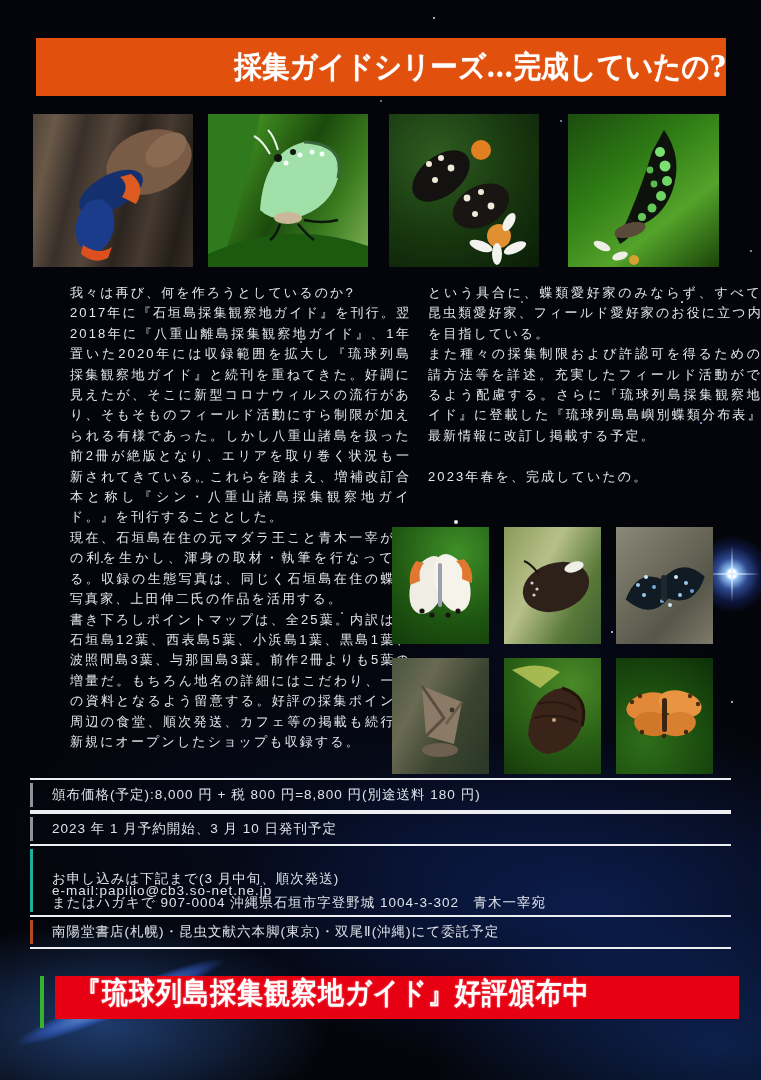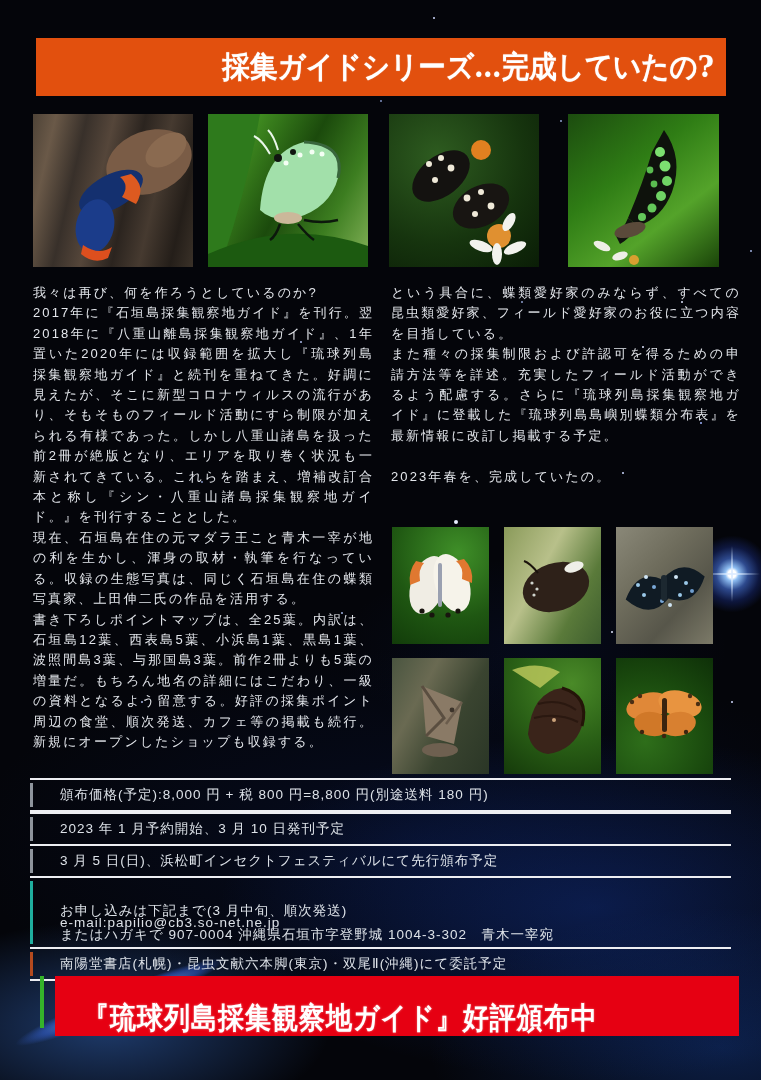--- a/index.html
+++ b/index.html
@@ -30,26 +30,26 @@
       radial-gradient(circle at 50% 50%, #ffffff 0 7%, rgba(150,200,255,.95) 12%, rgba(80,130,250,.55) 28%, rgba(40,70,200,.28) 48%, transparent 68%);}
   .star-cluster:after{content:"";position:absolute;left:50%;top:50%;width:2px;height:56px;margin-left:-1px;margin-top:-28px;
     background:linear-gradient(to bottom,transparent,rgba(220,235,255,.9),transparent);}
   .star-cluster:before{content:"";position:absolute;top:50%;left:50%;height:2px;width:56px;margin-top:-1px;margin-left:-28px;
     background:linear-gradient(to right,transparent,rgba(220,235,255,.9),transparent);}
   .light-streak{position:absolute;left:-30px;top:985px;width:300px;height:34px;
     transform:rotate(-22deg);border-radius:50%;
     background:radial-gradient(ellipse closest-side, rgba(140,190,255,.85), rgba(60,110,240,.45) 55%, transparent 75%);}
   
   .header-banner{position:absolute;left:36px;top:38px;width:690px;height:58px;
-    display:flex;align-items:center;justify-content:flex-end;padding-right:12px;box-sizing:border-box;}
+    display:flex;align-items:center;justify-content:flex-end;padding-right:0;box-sizing:border-box;}
   .header-banner .t{font-family:"DejaVu Serif","Liberation Serif",serif;font-weight:bold;
     color:#fff;font-size:27px;letter-spacing:0px;transform:scale(1.02,1.12);transform-origin:right center;
     text-shadow:0 0 1px rgba(255,255,255,.6);white-space:nowrap;}
-  .footer-banner{position:absolute;left:55px;top:976px;width:684px;height:60px;
-    display:flex;align-items:flex-end;padding-left:28px;box-sizing:border-box;}
+  .footer-banner{position:absolute;left:55px;top:976px;width:684px;height:43px;
+    display:flex;align-items:flex-start;padding-left:20px;box-sizing:border-box;}
   .footer-banner .t{font-family:"DejaVu Serif","Liberation Serif",serif;font-weight:bold;
     color:#fff;font-size:26px;letter-spacing:1px;transform:scale(1.0,1.15);transform-origin:left center;
     text-shadow:0 0 2px rgba(255,230,230,.55);white-space:nowrap;}
   .footer-tick{position:absolute;left:40px;top:976px;width:4px;height:52px;}
   
   .photo{position:absolute;overflow:hidden;}
   .photo svg{display:block;}
   #tp1{left:33px;top:114px;width:160px;height:153px;
     background:linear-gradient(103deg,#4e4337 0%,#6a5948 12%,#38302a 28%,#55463a 42%,#2b241f 58%,#463a30 72%,#241e19 88%,#3a3128 100%);}
   #tp2{left:208px;top:114px;width:160px;height:153px;
@@ -65,28 +65,28 @@
   #g3{left:616px;top:527px;width:97px;height:117px;
     background:linear-gradient(132deg,#8a8878 0%,#6e6c5c 38%,#57564a 68%,#7c7a68 100%);}
   #g4{left:392px;top:658px;width:97px;height:116px;
     background:linear-gradient(118deg,#4a5540 0%,#6a6a52 30%,#3a4430 62%,#2a3626 100%);}
   #g5{left:504px;top:658px;width:97px;height:116px;
     background:radial-gradient(circle at 70% 22%,#4a8a28,#2a6016 52%,#153a0a 100%);}
   #g6{left:616px;top:658px;width:97px;height:116px;
     background:radial-gradient(circle at 30% 72%,#2e6e1a,#1a4a0e 58%,#0e3008 100%);}
   
   .col{position:absolute;color:#e4e7ec;font-size:13px;line-height:20.4px;letter-spacing:2.1px;
-    text-align:justify;}
+    text-align:justify;margin-left:37px;}
   .col p{margin:0;}
   #col-left{left:33px;top:283px;width:341px;}
   #col-right{left:391px;top:283px;width:350px;}
   #col-right .closing{margin-top:21px;}
   
   .info{position:absolute;left:30px;top:778px;width:701px;color:#dde2e8;font-size:13.5px;}
-  .bar{border-top:2px solid #edeef2;display:flex;align-items:center;position:relative;padding-left:8px;}
+  .bar{border-top:2px solid #edeef2;display:flex;align-items:center;position:relative;}
   .bar .tick{position:absolute;left:0;top:3px;bottom:3px;width:3px;background:#8e949c;}
   .bar .txt{padding:6px 0 6px 22px;letter-spacing:1px;white-space:nowrap;}
   .bar.multi{display:block;}
   .bar.multi .lines{padding:5px 0 5px 22px;letter-spacing:1px;line-height:12px;margin-top:22px;}
   .bar.multi .lines div{line-height:12.2px;padding:0;}
   .bar.multi .indent{padding-left:14px;}
   .bottom-rule{border-top:2px solid #edeef2;height:0;}
   
   [data-interactable="false"]{cursor:default;}
 </style>
@@ -260,24 +260,20 @@
       <span class="tick" data-interactable="false" style="background: rgb(142, 148, 156);"></span>
       <span class="txt" data-interactable="false">頒布価格(予定):8,000 円 + 税 800 円=8,800 円(別途送料 180 円)</span>
     </div>
     <div class="bar" data-interactable="false">
       <span class="tick" data-interactable="false" style="background: rgb(142, 148, 156);"></span>
     </div>
     <div class="bar" data-interactable="false">
       <span class="tick" data-interactable="false" style="background: rgb(142, 148, 156);"></span>
       <span class="txt" data-interactable="false">2023 年 1 月予約開始、3 月 10 日発刊予定</span>
     </div>
-    <div class="bar" data-interactable="false">
-      <span class="tick" data-interactable="false" style="background: rgb(142, 148, 156);"></span>
-      <span class="txt" data-interactable="false">3 月 5 日(日)、浜松町インセクトフェスティバルにて先行頒布予定</span>
-    </div>
     <div class="bar multi" data-interactable="false">
       <span class="tick" data-interactable="false" style="background: rgb(31, 174, 158);"></span>
       <div class="lines">
         <div data-interactable="false">お申し込みは下記まで(3 月中旬、順次発送)</div>
         <div class="indent" data-interactable="false">e-mail:papilio@cb3.so-net.ne.jp</div>
         <div class="indent" data-interactable="false">またはハガキで 907-0004 沖縄県石垣市字登野城 1004-3-302　青木一宰宛</div>
       </div>
     </div>
     <div class="bar" data-interactable="false">
       <span class="tick" data-interactable="false" style="background: rgb(180, 74, 30);"></span>

